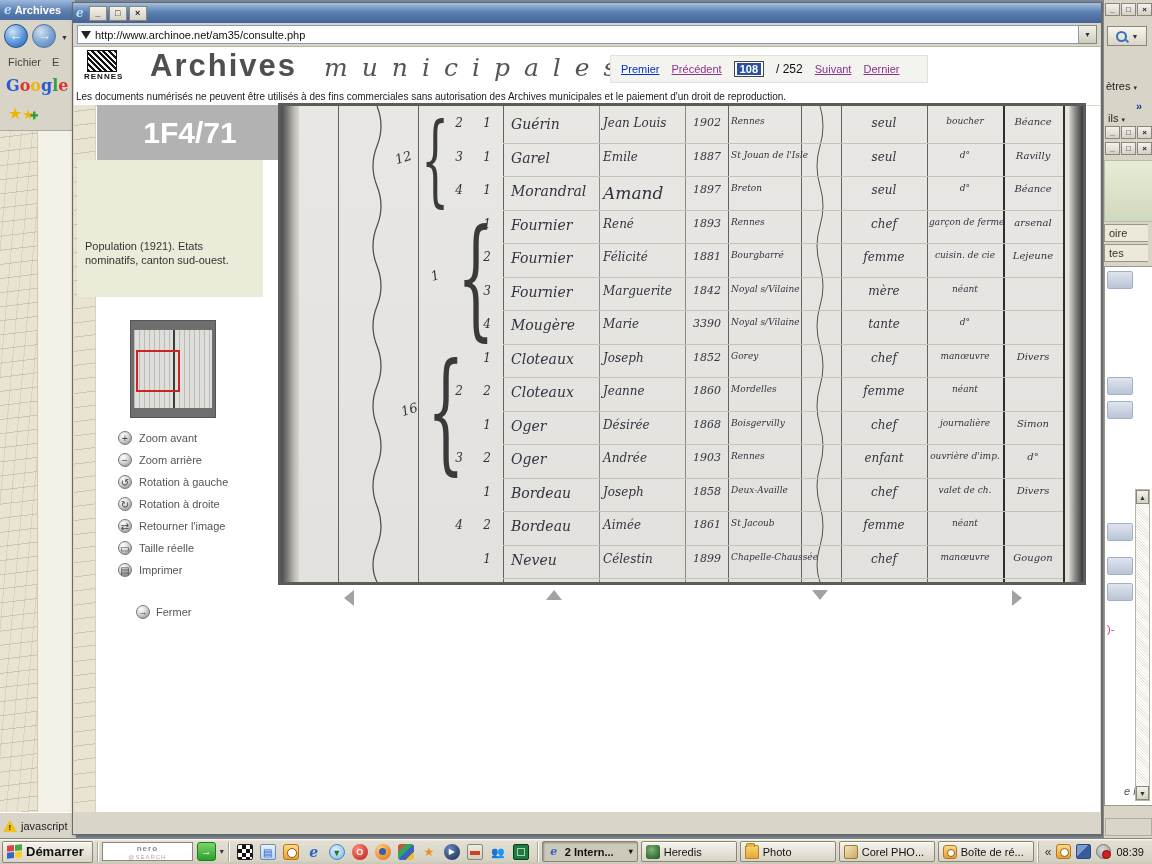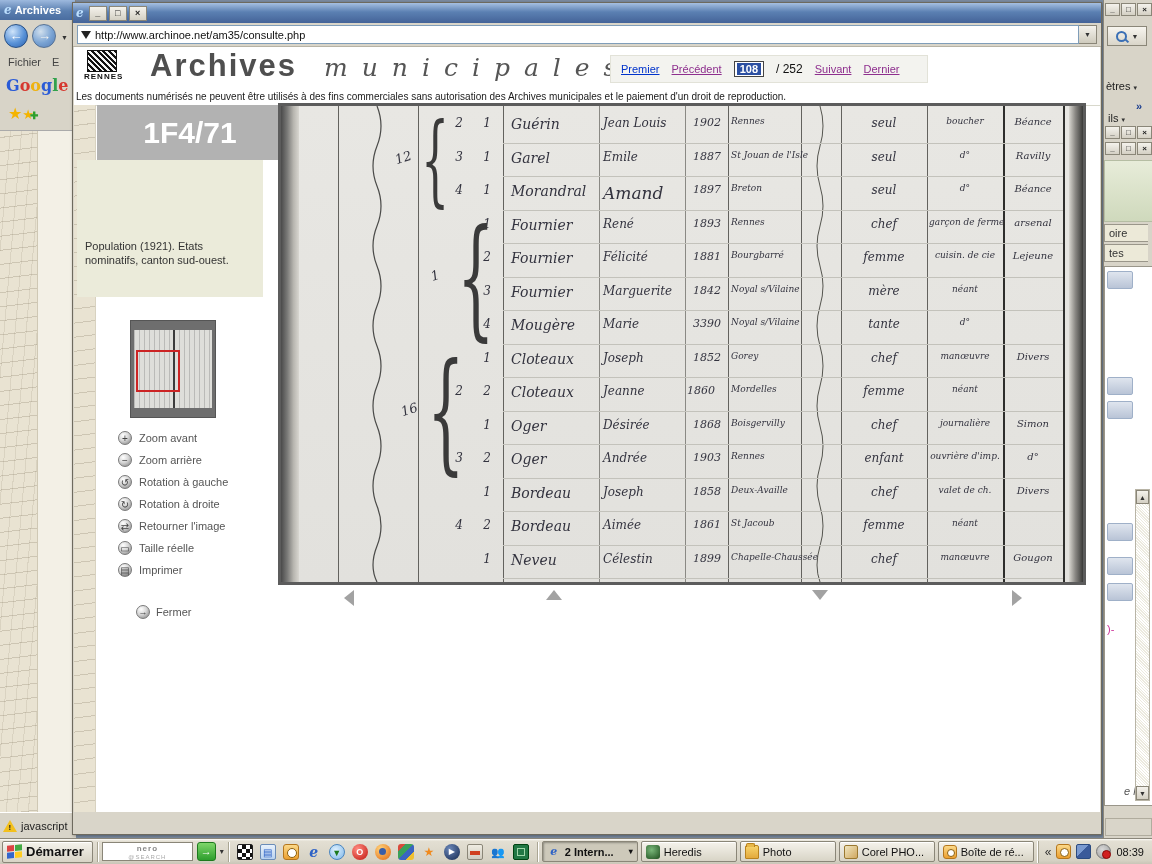--- a/index.html
+++ b/index.html
@@ -408,21 +408,21 @@
                 <span class="ccell" style="left: 562px; width: 82px; font-size: 12px; text-align: center;">chef</span>
                 <span class="ccell" style="left: 648px; width: 72px; font-size: 9px; text-align: center;">manœuvre</span>
                 <span class="ccell" style="left: 724px; width: 56px; font-size: 10px; text-align: center;">Divers</span>
               </div>
               <div class="crow" style="top: 272px;">
                 <span class="hline"></span>
                 <span class="ccell" style="left: 166px; width: 24px; font-size: 12px; text-align: center;">2</span>
                 <span class="ccell" style="left: 194px; width: 24px; font-size: 12px; text-align: center;">2</span>
                 <span class="ccell" style="left: 230px; width: 86px; font-size: 14px; text-align: left;">Cloteaux</span>
                 <span class="ccell" style="left: 322px; width: 80px; font-size: 12px; text-align: left;">Jeanne</span>
-                <span class="ccell" style="left: 406px; width: 40px; font-size: 11px; ">1860</span>
+                <span class="ccell" style="left: 406px; width: 40px; font-size: 11px; text-align: center;">1860</span>
                 <span class="ccell" style="left: 450px; width: 68px; font-size: 9px; text-align: left;">Mordelles</span>
                 <span class="ccell" style="left: 562px; width: 82px; font-size: 12px; text-align: center;">femme</span>
                 <span class="ccell" style="left: 648px; width: 72px; font-size: 9px; text-align: center;">néant</span>
               </div>
               <div class="crow" style="top: 305.5px;">
                 <span class="hline"></span>
                 <span class="ccell" style="left: 194px; width: 24px; font-size: 12px; text-align: center;">1</span>
                 <span class="ccell" style="left: 230px; width: 86px; font-size: 14px; text-align: left;">Oger</span>
                 <span class="ccell" style="left: 322px; width: 80px; font-size: 12px; text-align: left;">Désirée</span>
                 <span class="ccell" style="left: 406px; width: 40px; font-size: 11px; text-align: center;">1868</span>

